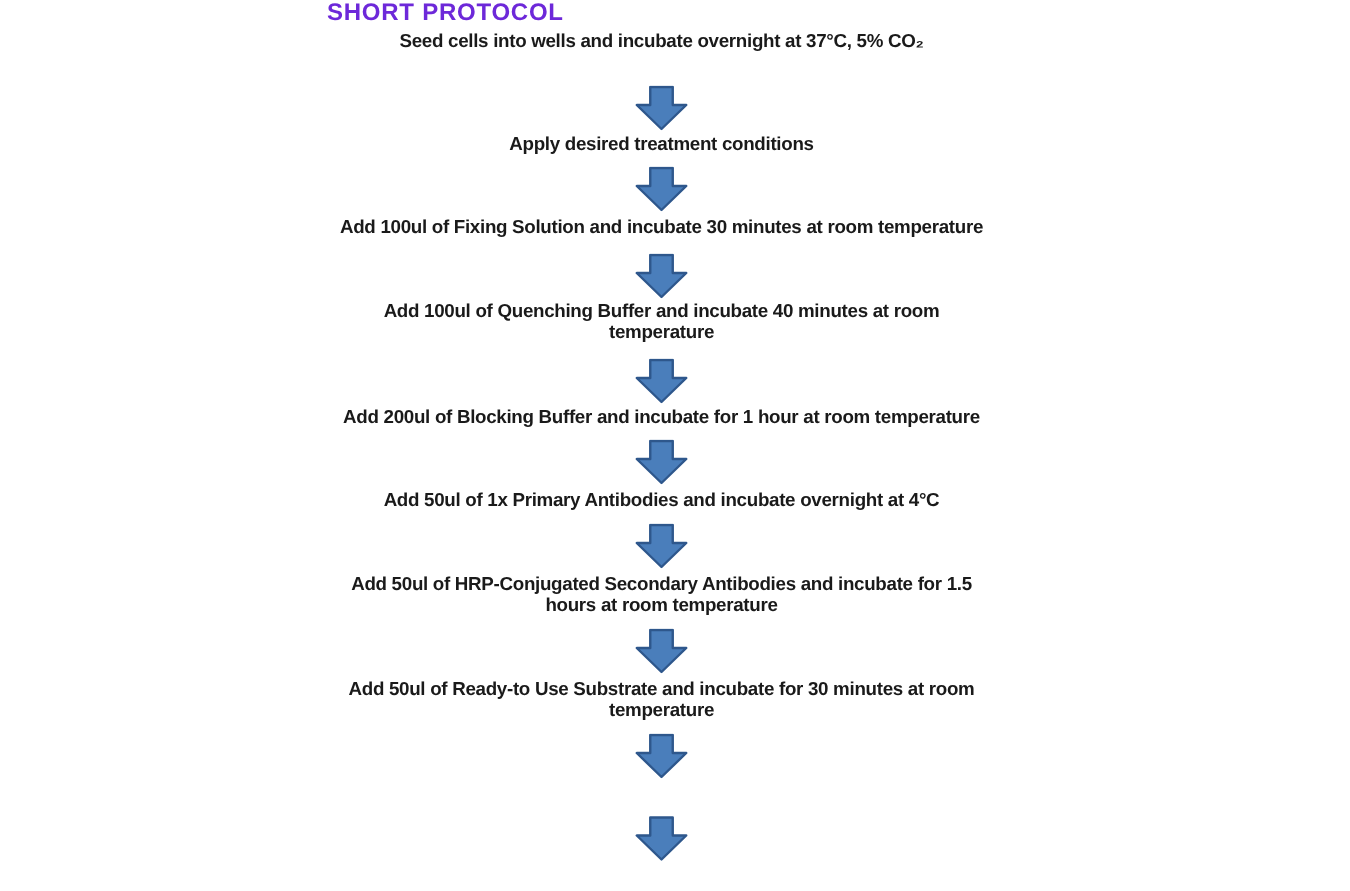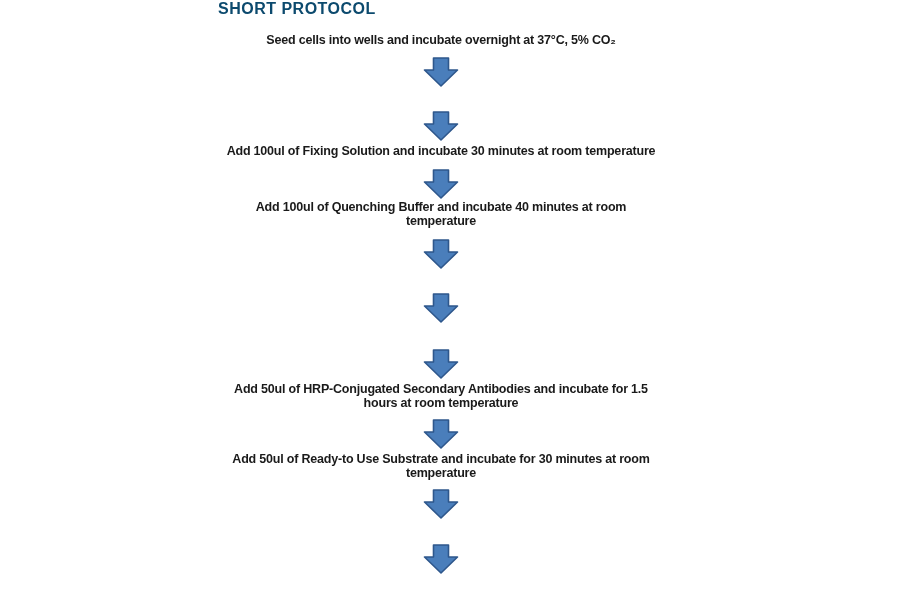--- a/index.html
+++ b/index.html
@@ -16,21 +16,21 @@
     font-family: "Liberation Sans", "DejaVu Sans", sans-serif;
   }
   .title {
     position: absolute;
     left: 218px;
     top: 0px;
     margin: 0;
     font-size: 16px;
     font-weight: bold;
     letter-spacing: 0.5px;
-    color: #0c4a6e;
+    color: #6d28d9;
     white-space: nowrap;
   }
   .step {
     position: absolute;
     left: 0;
     width: 882px;
     text-align: center;
     font-size: 12.5px;
     font-weight: bold;
     line-height: 14px;
@@ -51,49 +51,52 @@
     stroke-linejoin: round;
   }
 </style>
 </head>
 <body style="background: rgb(255, 255, 255);">
 
 <div class="canvas">
 
   <h1 class="title">SHORT PROTOCOL</h1>
 
-  <div class="step" style="top:33px">Seed cells into wells and incubate overnight at 37°C, 5% CO₂</div>
+  <div class="step" style="top:20px">Seed cells into wells and incubate overnight at 37°C, 5% CO₂</div>
 
   <svg class="arrow" style="top:57px" viewBox="0 0 36 30">
     <path d="M10.5 1 H25.5 V13 H34.5 L18 29 L1.5 13 H10.5 Z"></path>
   </svg>
 
+  <div class="step" style="top:89px">Apply desired treatment conditions</div>
 
   <svg class="arrow" style="top:111px" viewBox="0 0 36 30">
     <path d="M10.5 1 H25.5 V13 H34.5 L18 29 L1.5 13 H10.5 Z"></path>
   </svg>
 
   <div class="step" style="top:144px">Add 100ul of Fixing Solution and incubate 30 minutes at room temperature</div>
 
   <svg class="arrow" style="top:169px" viewBox="0 0 36 30">
     <path d="M10.5 1 H25.5 V13 H34.5 L18 29 L1.5 13 H10.5 Z"></path>
   </svg>
 
   <div class="step" style="top:200px">Add 100ul of Quenching Buffer and incubate 40 minutes at room
 temperature</div>
 
   <svg class="arrow" style="top:239px" viewBox="0 0 36 30">
     <path d="M10.5 1 H25.5 V13 H34.5 L18 29 L1.5 13 H10.5 Z"></path>
   </svg>
 
+  <div class="step" style="top:271px">Add 200ul of Blocking Buffer and incubate for 1 hour at room temperature</div>
 
   <svg class="arrow" style="top:293px" viewBox="0 0 36 30">
     <path d="M10.5 1 H25.5 V13 H34.5 L18 29 L1.5 13 H10.5 Z"></path>
   </svg>
 
+  <div class="step" style="top:326px">Add 50ul of 1x Primary Antibodies and incubate overnight at 4°C</div>
 
   <svg class="arrow" style="top:349px" viewBox="0 0 36 30">
     <path d="M10.5 1 H25.5 V13 H34.5 L18 29 L1.5 13 H10.5 Z"></path>
   </svg>
 
   <div class="step" style="top:382px">Add 50ul of HRP-Conjugated Secondary Antibodies and incubate for 1.5
 hours at room temperature</div>
 
   <svg class="arrow" style="top:419px" viewBox="0 0 36 30">
     <path d="M10.5 1 H25.5 V13 H34.5 L18 29 L1.5 13 H10.5 Z"></path>

